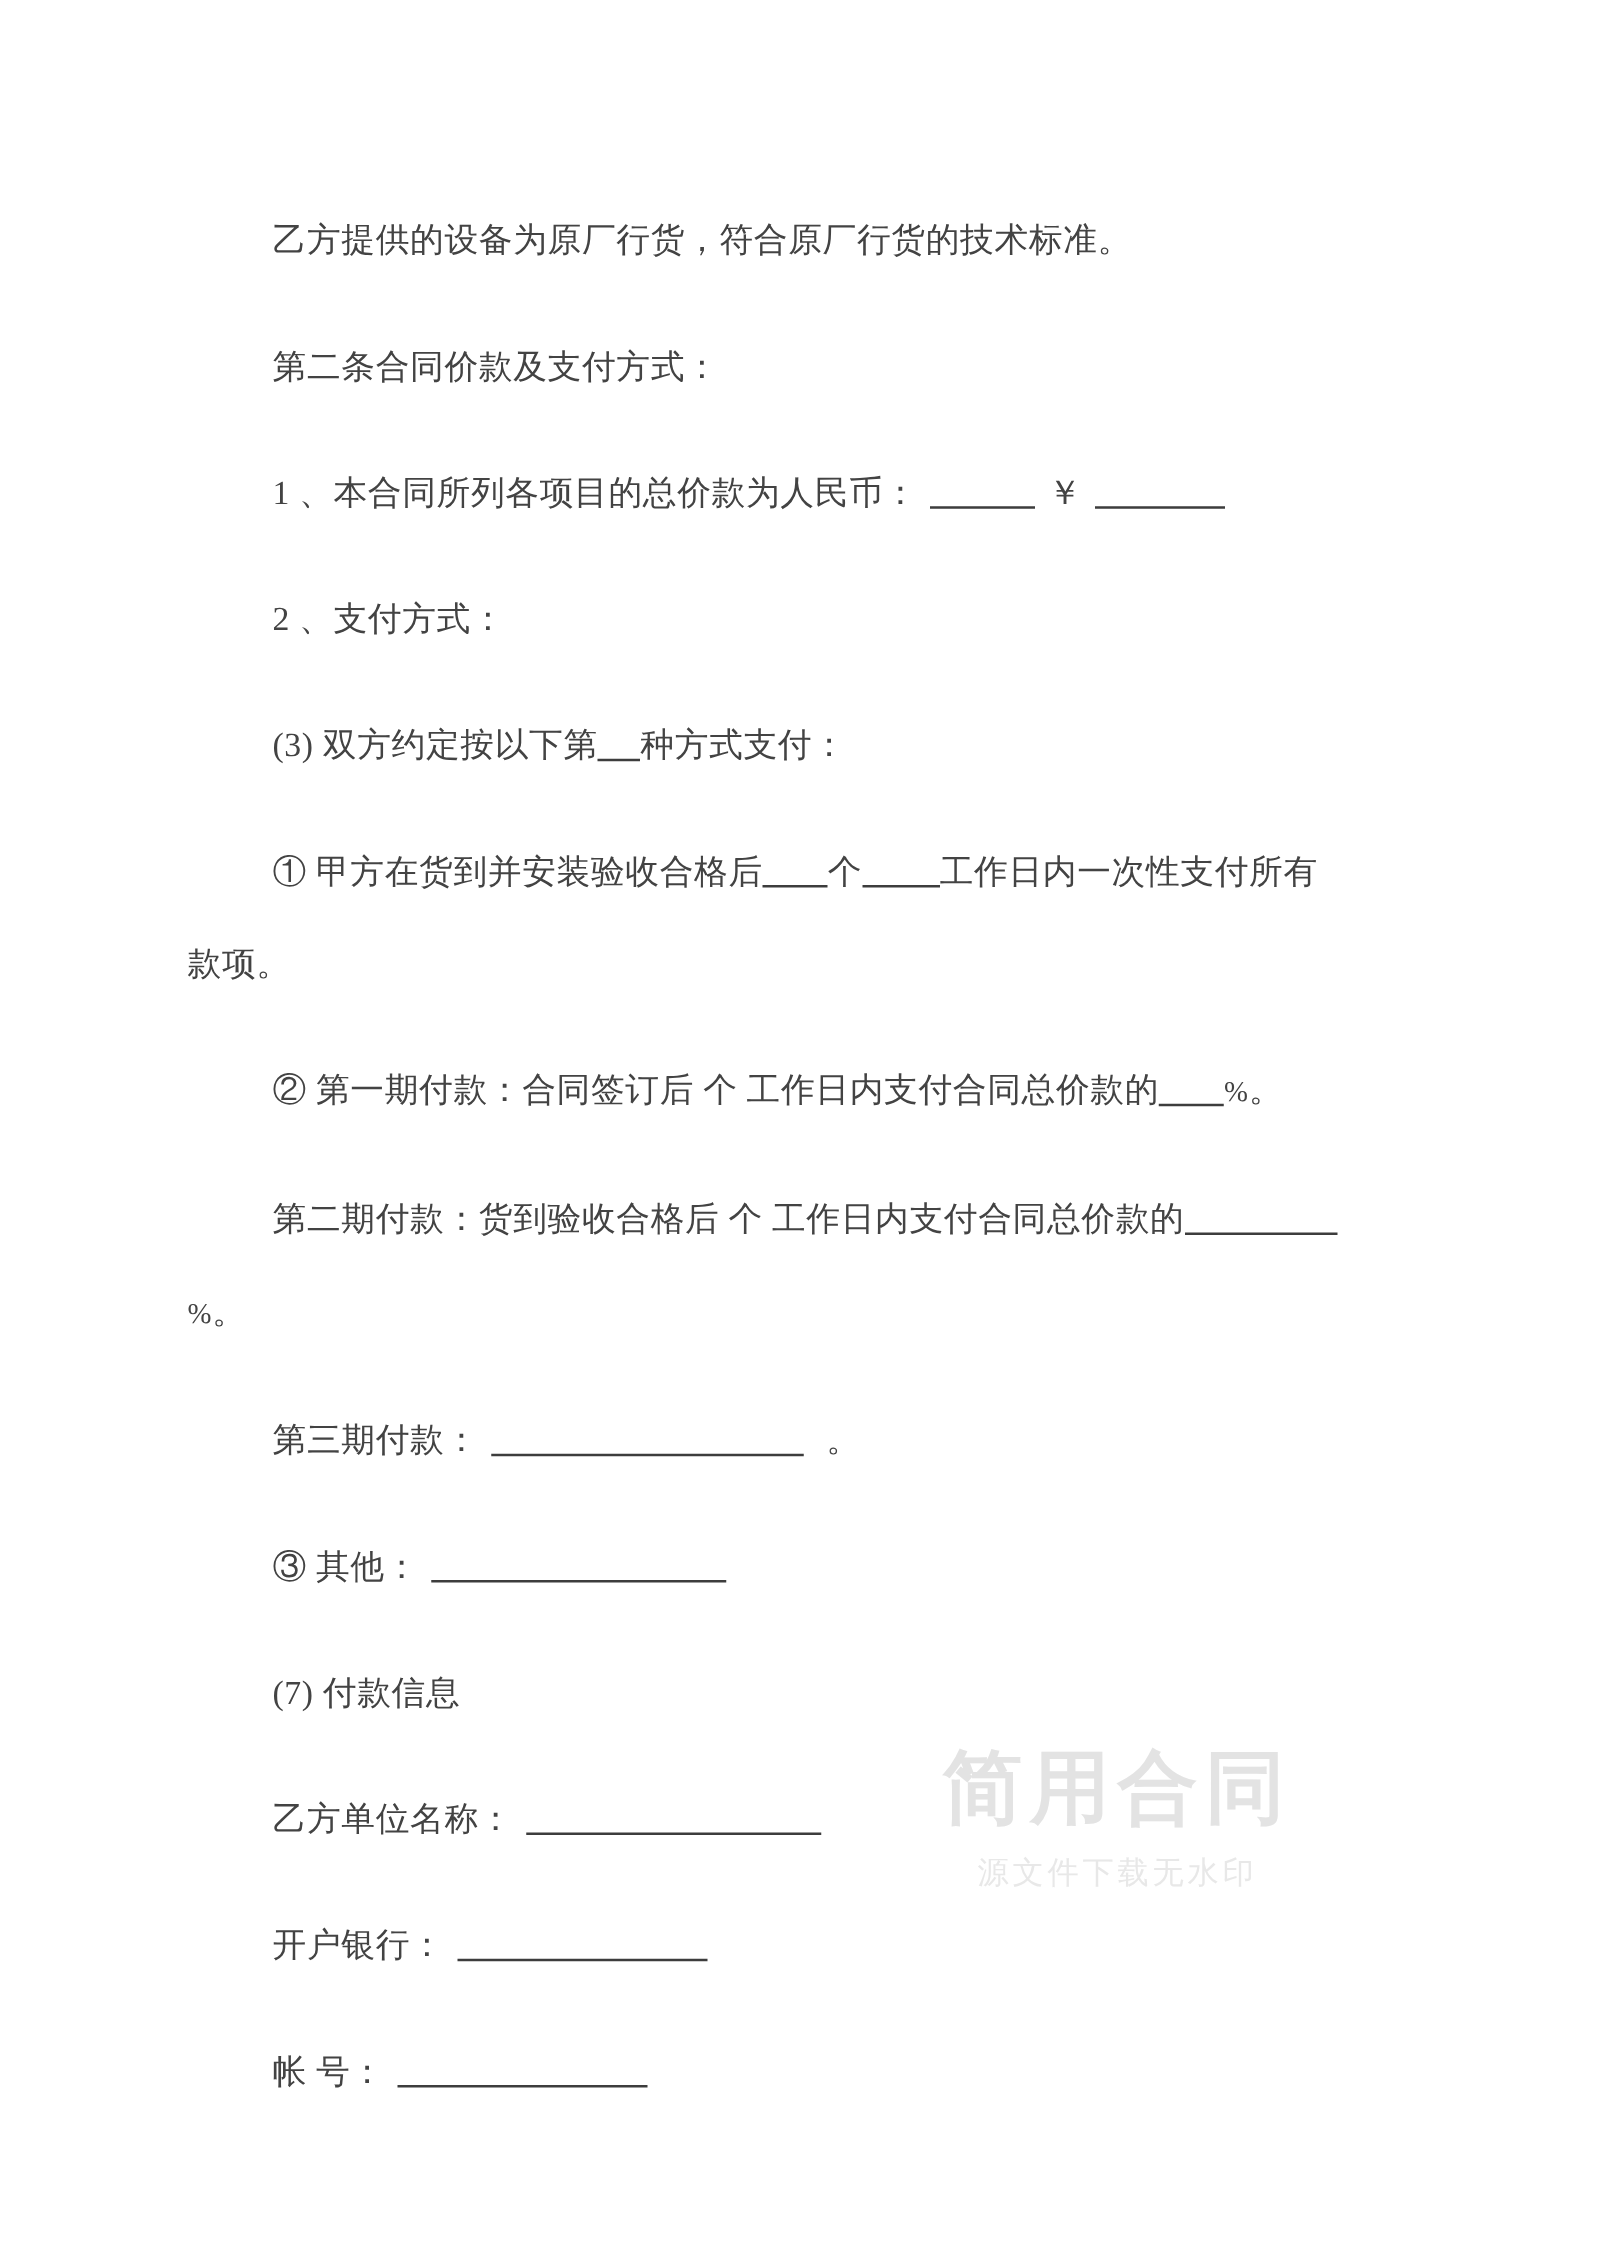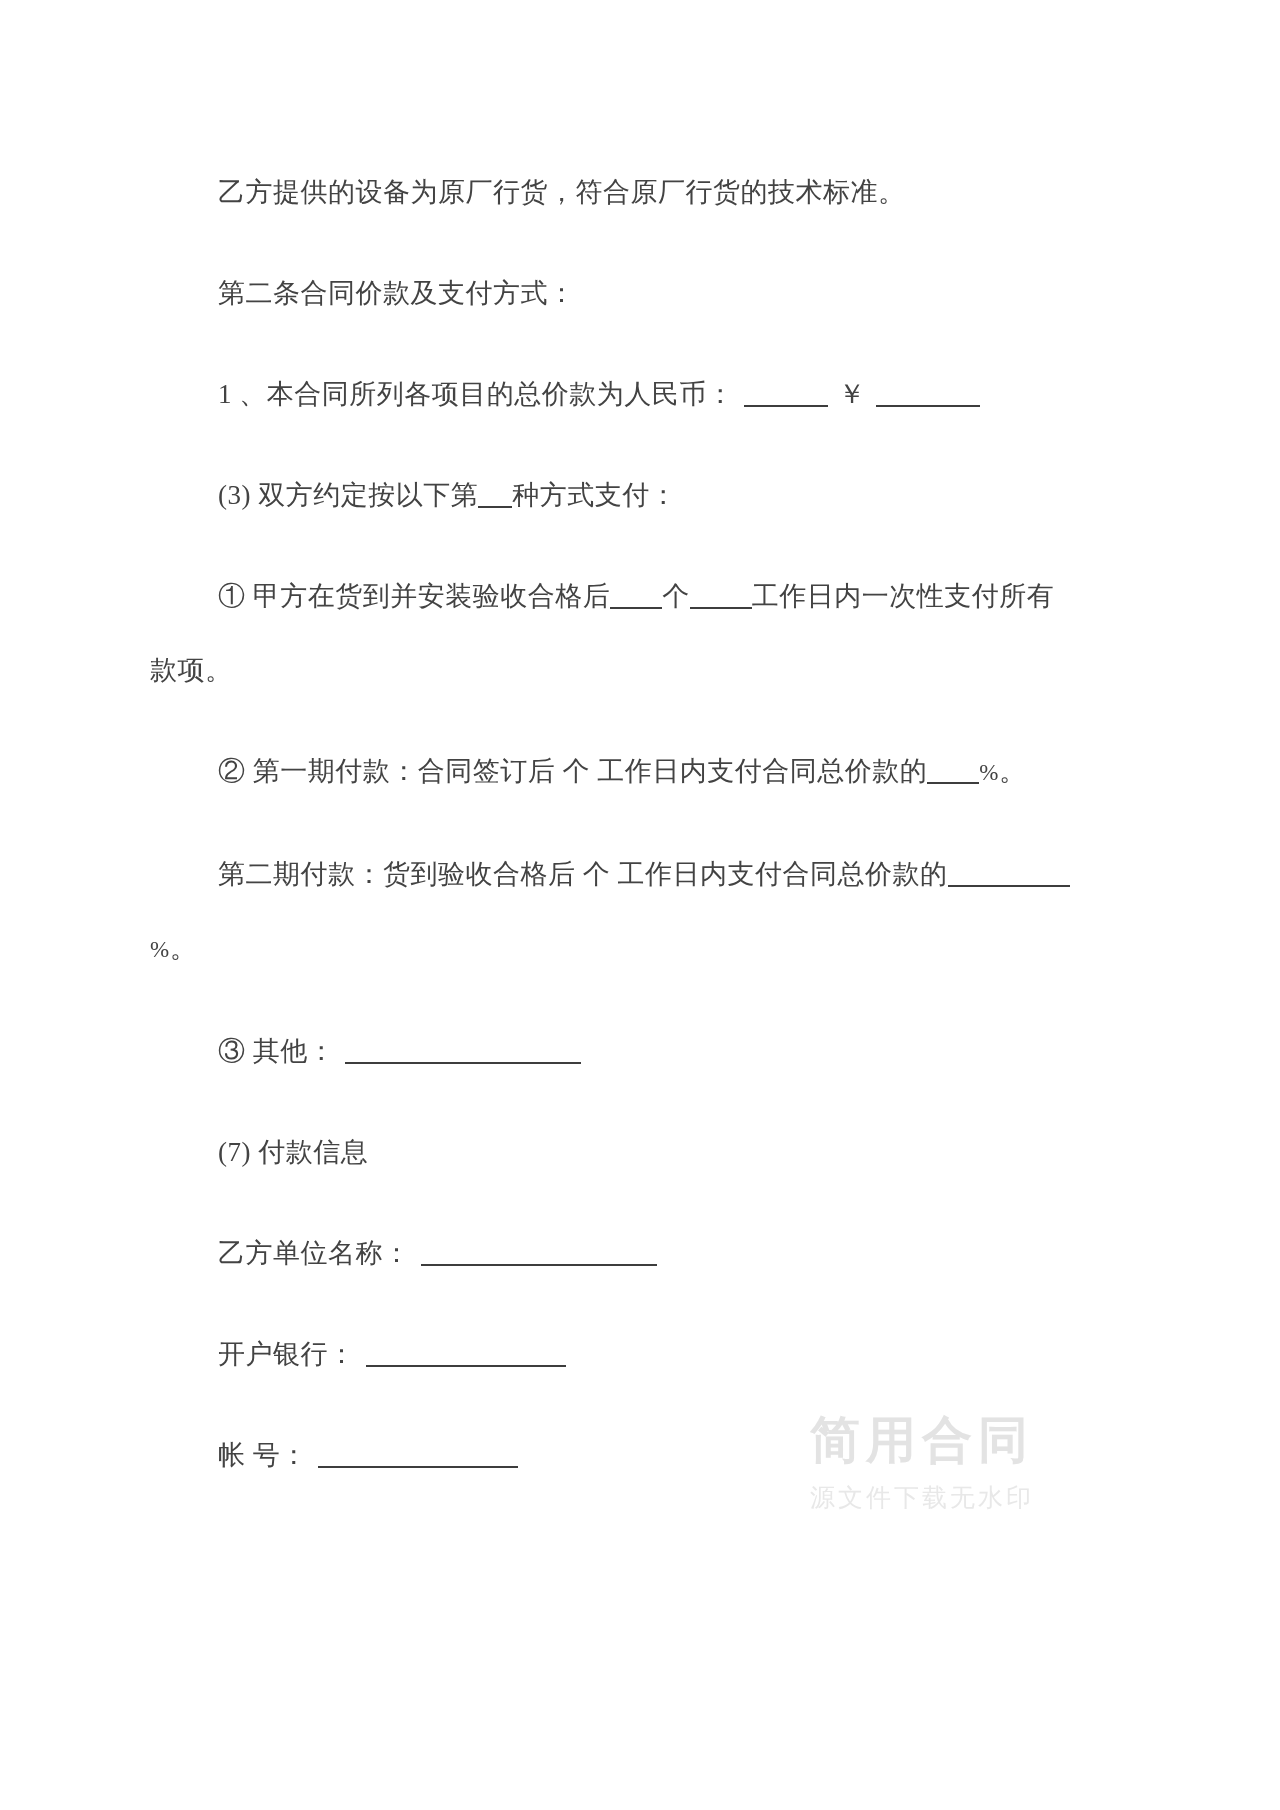--- a/index.html
+++ b/index.html
@@ -62,21 +62,21 @@
   .watermark {
     position: absolute;
     right: 58px;
     bottom: 296px;
     text-align: center;
     user-select: none;
     pointer-events: none;
   }
   .wm-main {
     font-family: "DejaVu Sans", "Liberation Sans", sans-serif;
-    font-size: 50px;
+    font-size: 64px;
     font-weight: bold;
     letter-spacing: 6px;
     color: #e3e3e3;
     line-height: 1.15;
     white-space: nowrap;
   }
   .wm-sub {
     font-family: "DejaVu Sans", "Liberation Sans", sans-serif;
     font-size: 25px;
     letter-spacing: 3px;
@@ -98,37 +98,43 @@
 
 
     <p class="para">
       <span>第二条合同价款及支付方式：</span>
     </p>
 
     <p class="para">
       <span>1 、本合同所列各项目的总价款为人民币：</span><span class="sp"></span><span class="blank b-lg"></span><span class="sp"></span><span>￥</span><span class="sp"></span><span class="blank b-xl"></span>
     </p>
 
+    <p class="para">
+      <span>2 、支付方式：</span>
+    </p>
 
     <p class="para">
       <span>(3) 双方约定按以下第</span><span class="blank b-xs"></span><span>种方式支付：</span>
     </p>
 
     <p class="para hang">
       <span>① 甲方在货到并安装验收合格后</span><span class="blank b-sm"></span><span>个</span><span class="blank b-md"></span><span>工作日内一次性支</span><span>付所有款项。</span>
     </p>
 
     <p class="para hang">
       <span>② 第一期付款：合同签订后 个 工作日内支付合同总价款的</span><span class="blank b-sm"></span><span class="pct">%</span><span class="period">。</span>
     </p>
 
     <p class="para hang">
       <span>第二期付款：货到验收合格后 个 工作日内支付合同总价款的</span><span class="blank b-2xl"></span><span class="pct">%</span><span class="period">。</span>
     </p>
 
+    <p class="para">
+      <span>第三期付款：</span><span class="sp"></span><span class="blank b-6xl"></span><span class="sp-wide"></span><span class="period">。</span>
+    </p>
 
     <p class="para">
       <span>③ 其他：</span><span class="sp"></span><span class="blank b-5xl"></span>
     </p>
 
     <p class="para">
       <span>(7) 付款信息</span>
     </p>
 
     <p class="para">

